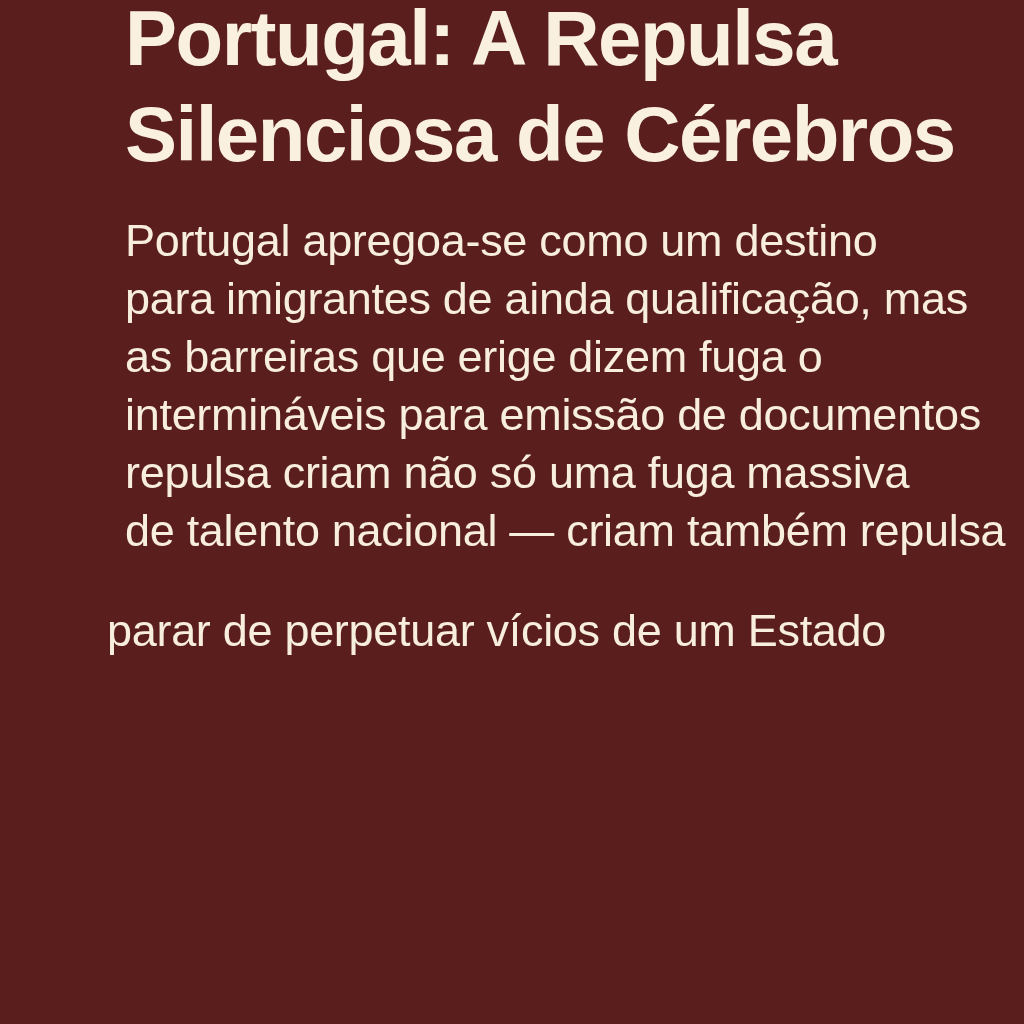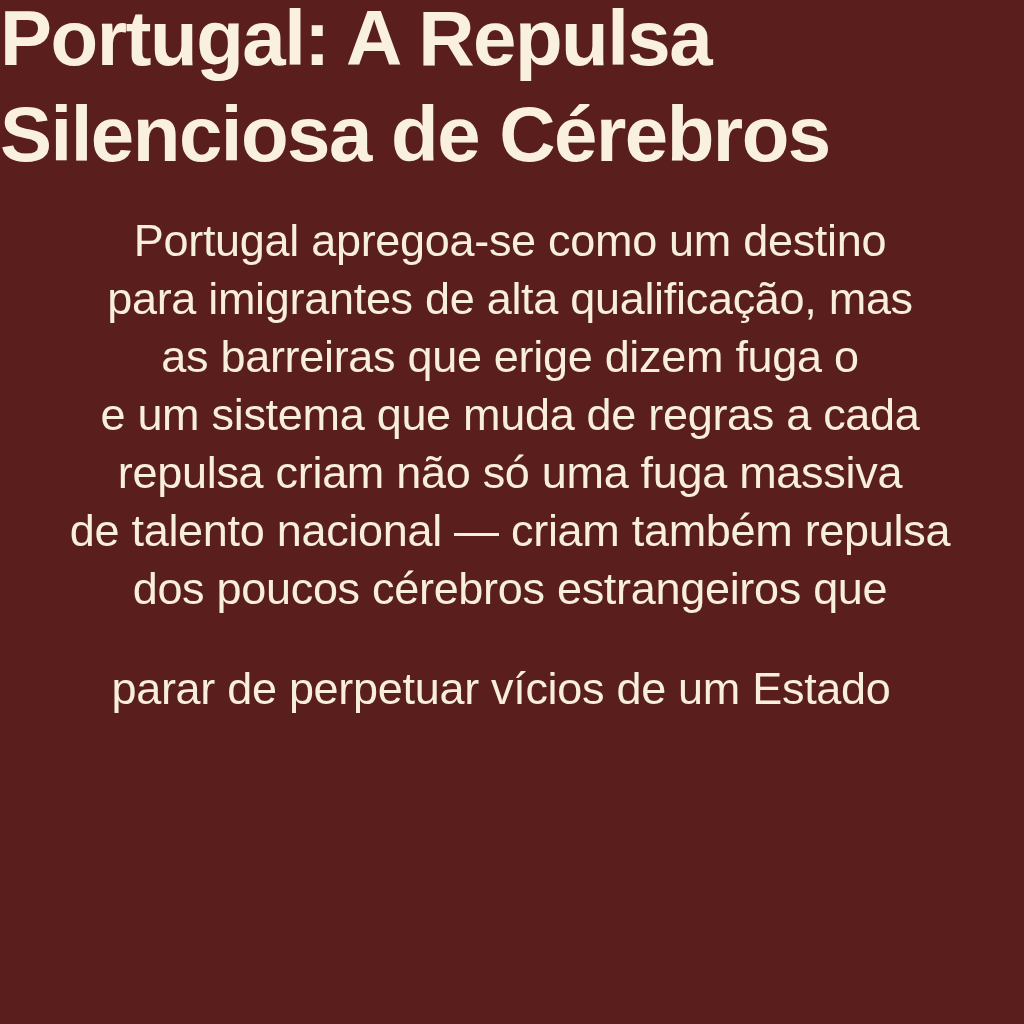--- a/index.html
+++ b/index.html
@@ -12,20 +12,21 @@
     padding:0;
     width:1024px;
     height:1024px;
     overflow:hidden;
     background:var(--bg);
   }
   .page{
     box-sizing:border-box;
     width:1024px;
     height:840px;
+    padding-left:125px;
     padding-right:4px;
     overflow:hidden;
   }
   .headline{
     margin:-10px 0 0 0;
     font-family:"Liberation Sans", sans-serif;
     font-weight:700;
     font-size:78px;
     line-height:96px;
     letter-spacing:-1.5px;
@@ -40,21 +41,20 @@
     font-family:"Liberation Sans", sans-serif;
     font-weight:400;
     font-size:45px;
     line-height:58px;
     letter-spacing:-0.3px;
     color:var(--body-color);
   }
   .para .line{
     display:block;
     white-space:nowrap;
-    text-align:center;
   }
   .para.lead{
     margin-top:30px;
   }
   .para.quote{
     margin-top:42px;
   }
   .para.quote .line:first-child{
     margin-left:-18px; 
   }
@@ -64,25 +64,24 @@
 
 <div class="page">
 
   <h1 class="headline">
     <span class="line">Portugal: A Repulsa</span>
     <span class="line">Silenciosa de Cérebros</span>
   </h1>
 
   <div class="para lead">
     <span class="line">Portugal apregoa-se como um destino</span>
-    <span class="line">para imigrantes de alta qualificação, mas</span>
+    <span class="line">para imigrantes de ainda qualificação, mas</span>
     <span class="line">as barreiras que erige dizem fuga o</span>
-    <span class="line">e um sistema que muda de regras a cada</span>
+    <span class="line">intermináveis para emissão de documentos</span>
     <span class="line">repulsa criam não só uma fuga massiva</span>
     <span class="line">de talento nacional — criam também repulsa</span>
-    <span class="line">dos poucos cérebros estrangeiros que</span>
   </div>
 
   <div class="para quote">
     <span class="line">parar de perpetuar vícios de um Estado</span>
   </div>
 
 </div>
 
 </body></html>

